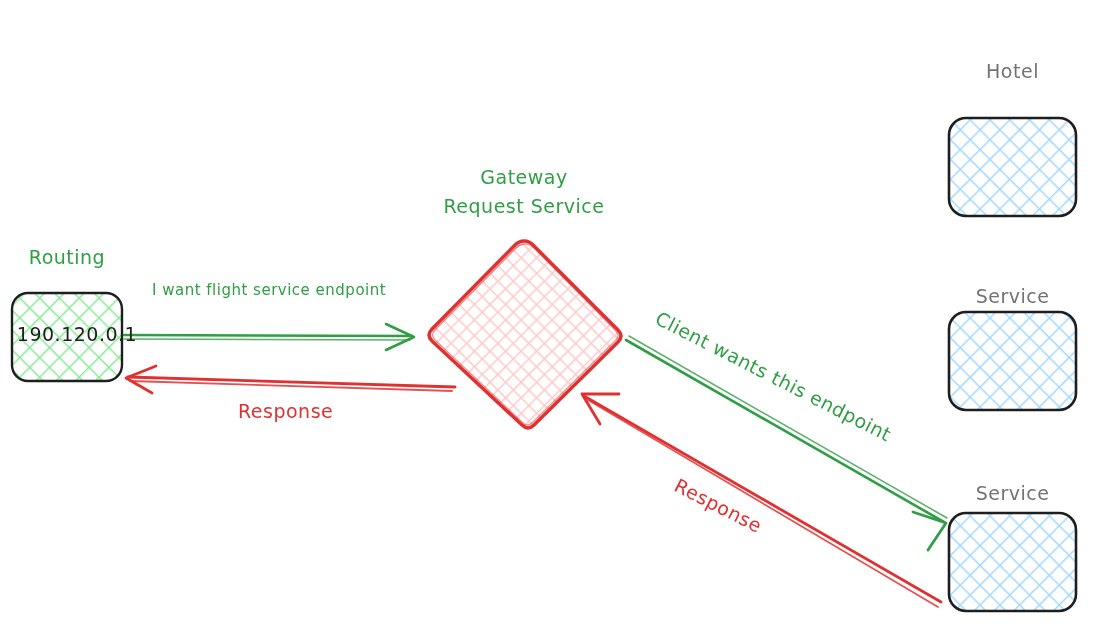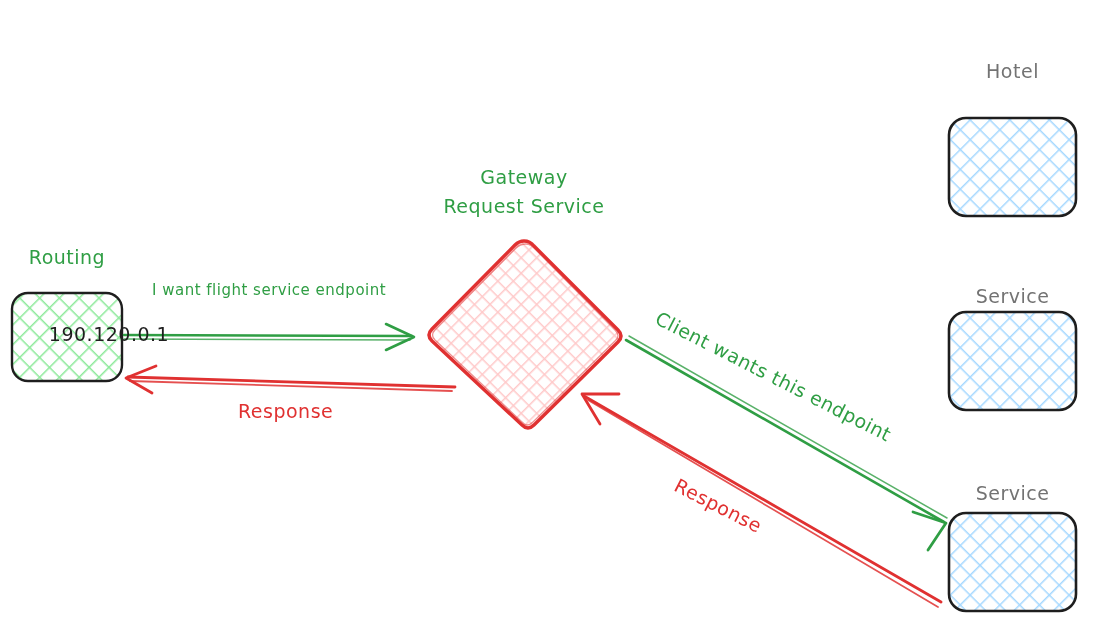--- a/index.html
+++ b/index.html
@@ -123,21 +123,21 @@
 
     <g>
       <path d="M 941 602 L 584 396" fill="none" stroke="#e03131" stroke-width="2.8" stroke-linecap="round"></path>
       <path d="M 938 607 L 588 400" fill="none" stroke="#e03131" stroke-width="1.7" stroke-linecap="round" opacity="0.85"></path>
       <path d="M 619 394 L 582 394 L 600 424" fill="none" stroke="#e03131" stroke-width="2.8" stroke-linecap="round" stroke-linejoin="round"></path>
     </g>
   </svg>
 
   <div class="hand-text node-label green-label" style="left:12px; top:246px; width:110px;">Routing</div>
 
-  <div class="hand-text box-value dark-label" style="left:12px; top:323px; width:130px; text-align:center;margin-left:32px;">190.120.0.1</div>
+  <div class="hand-text box-value dark-label" style="left:12px; top:323px; width:130px; text-align:center;">190.120.0.1</div>
 
   <div class="hand-text node-label green-label" style="left:404px; top:166px; width:240px;">Gateway</div>
   <div class="hand-text node-label green-label" style="left:404px; top:195px; width:240px;">Request Service</div>
 
   <div class="hand-text node-label blue-label" style="left:930px; top:60px; width:165px;">Hotel</div>
 
   <div class="hand-text node-label blue-label" style="left:930px; top:285px; width:165px;">Service</div>
 
   <div class="hand-text node-label blue-label" style="left:930px; top:482px; width:165px;">Service</div>
 

